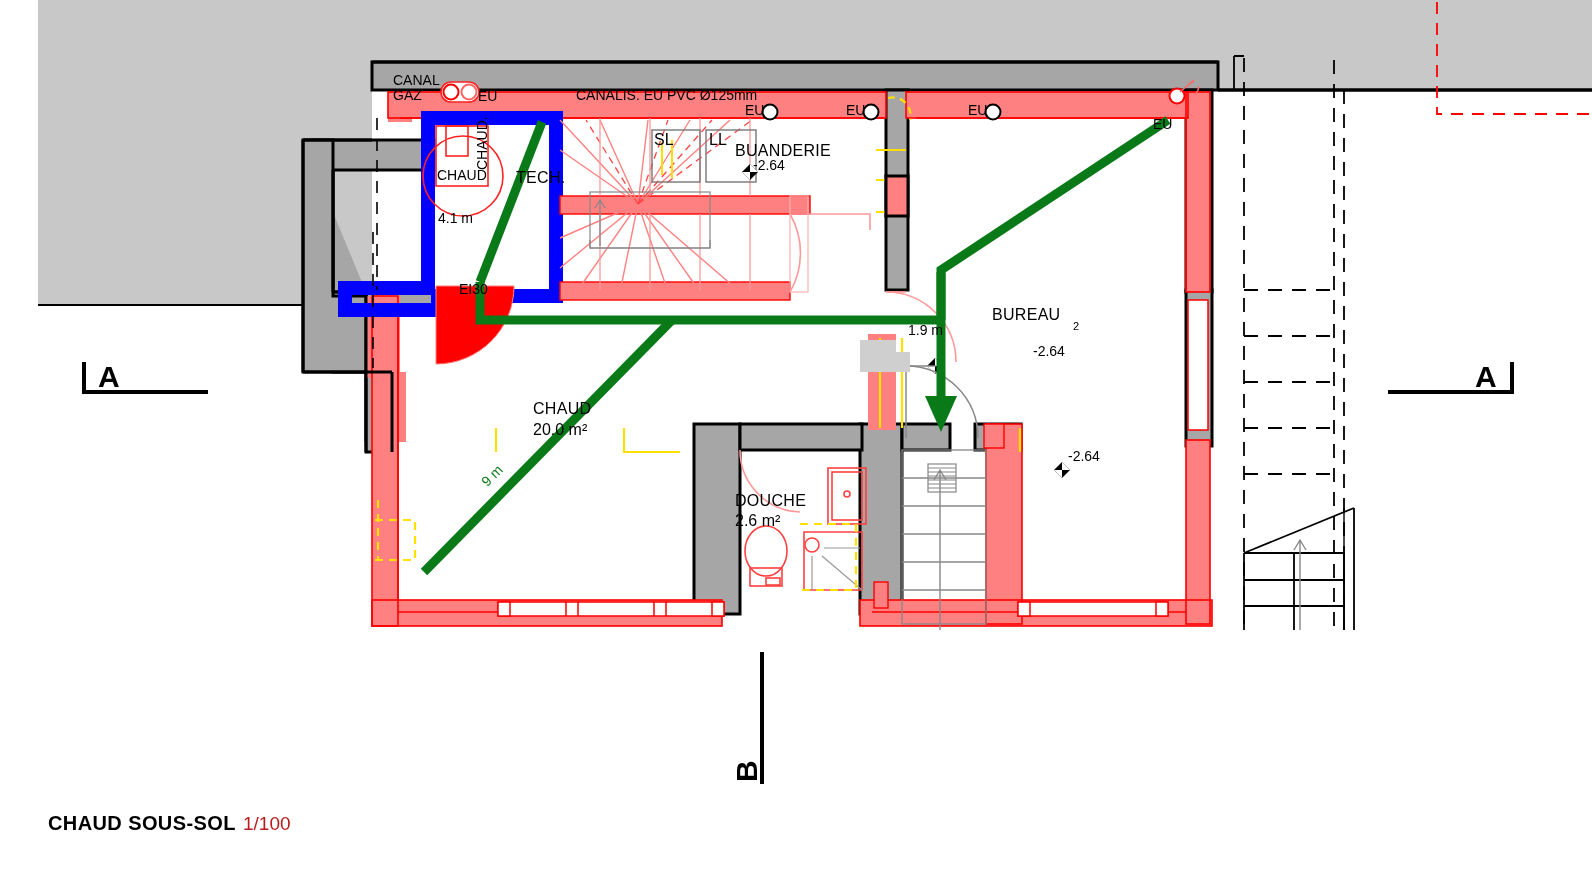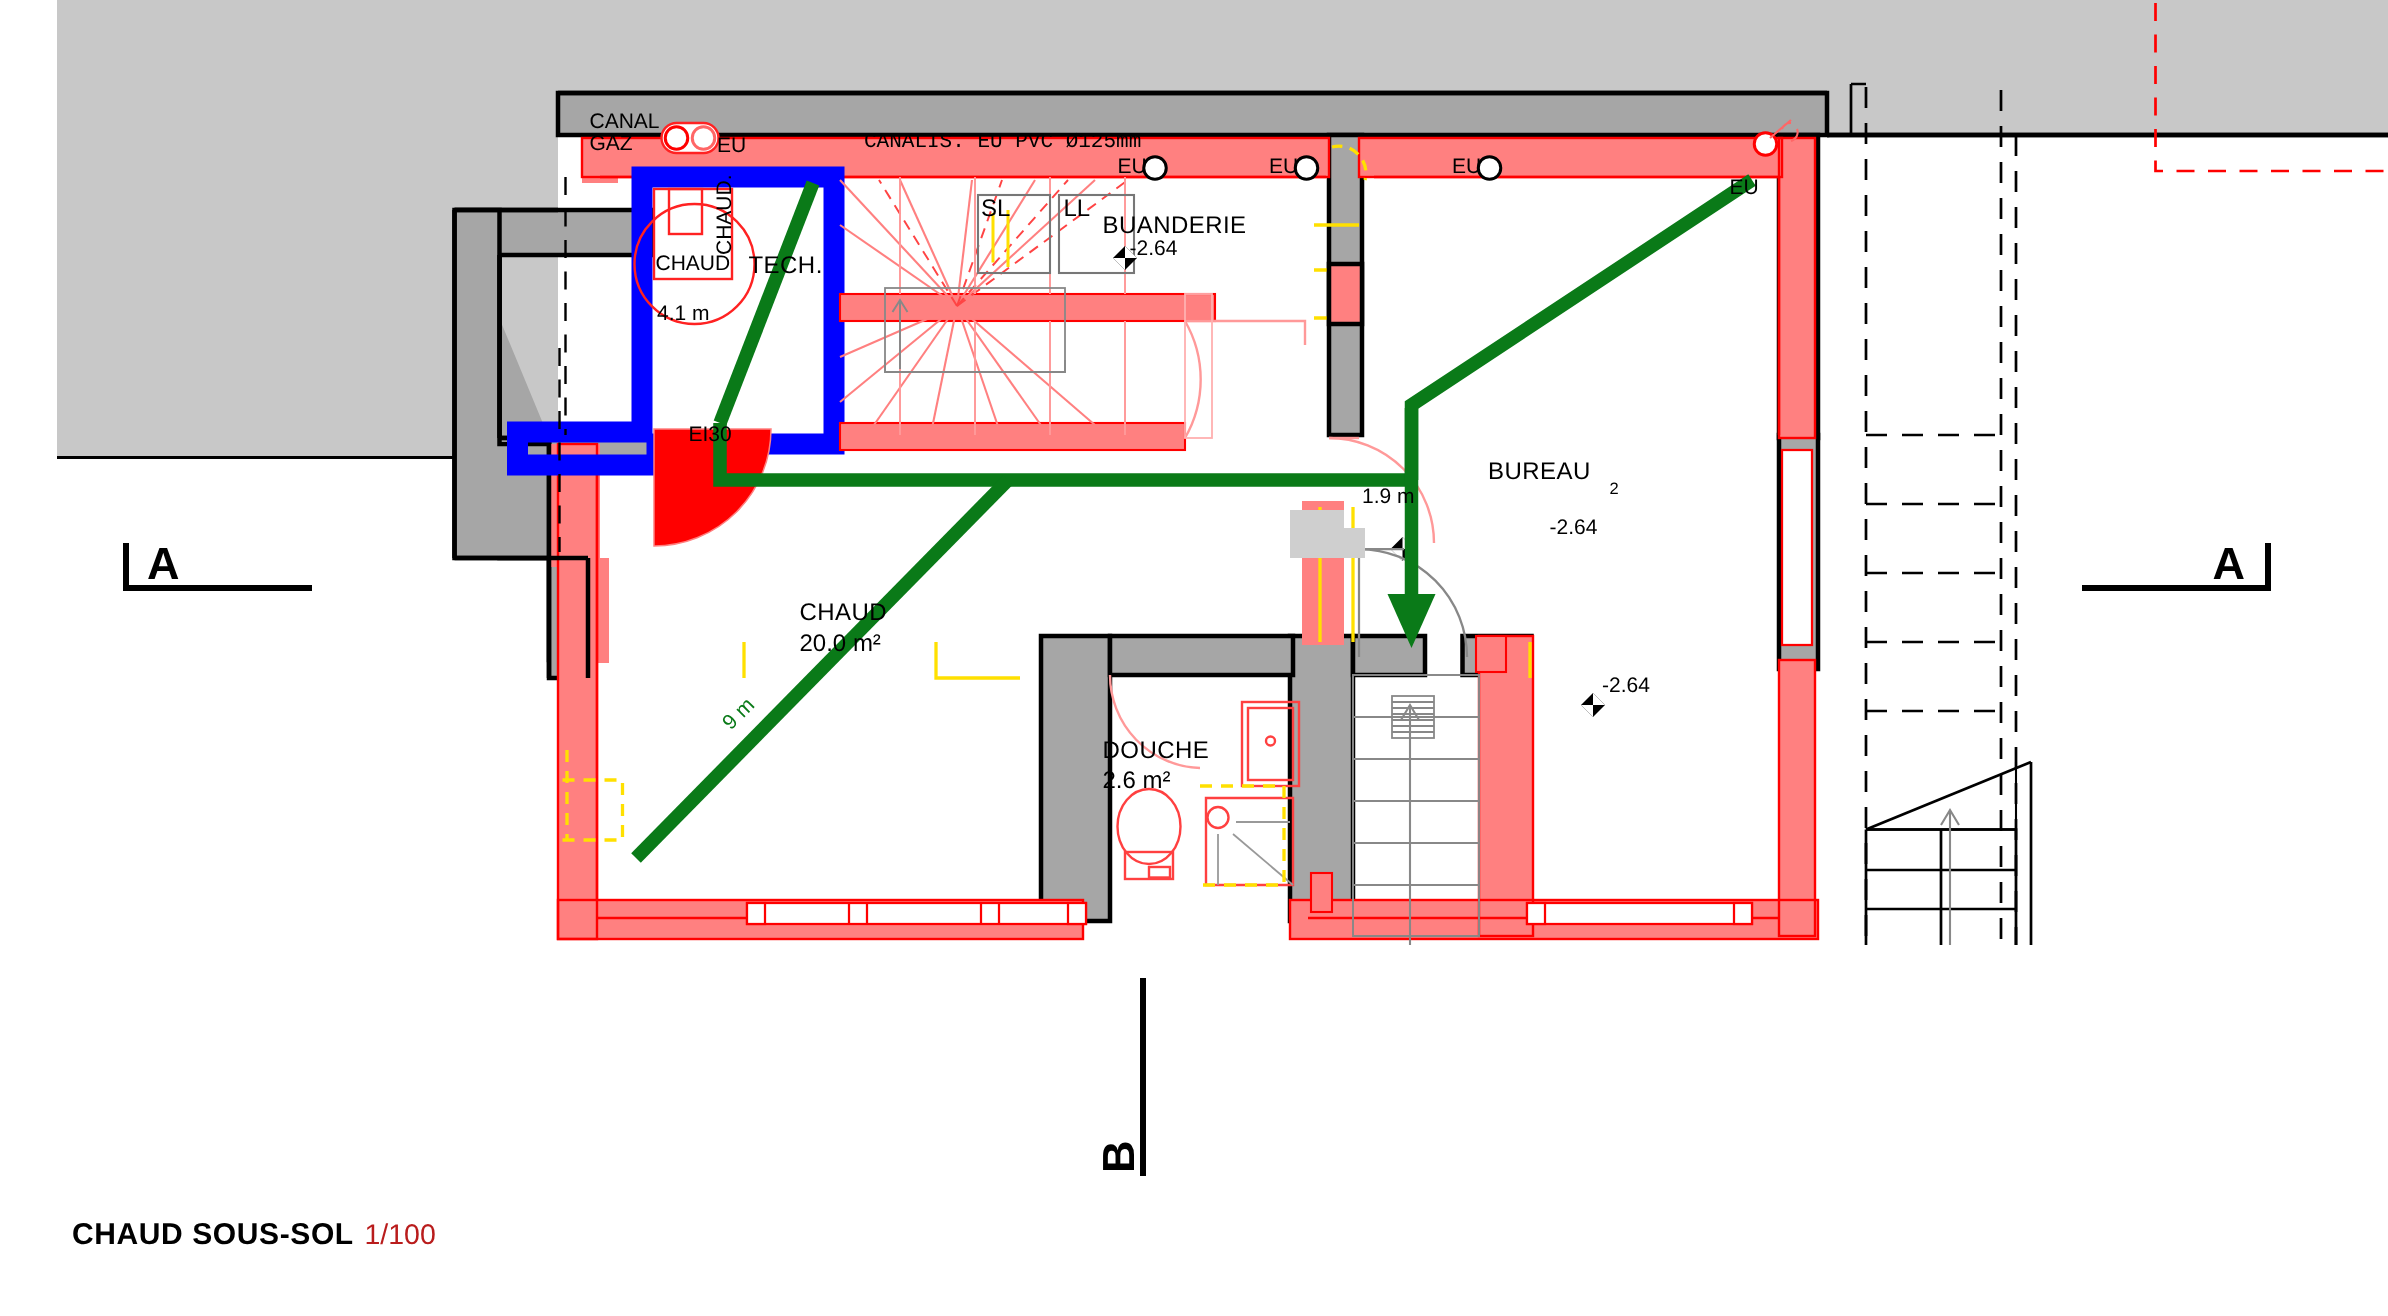--- a/index.html
+++ b/index.html
@@ -360,32 +360,32 @@
     <rect x="984" y="424" width="20" height="24" fill="#ff8080" stroke="#ff0000" stroke-width="1.4"></rect>
   </g>
 
   </g>
 </svg>
 
 <div class="lbl small" style="left:393px;top:73px;line-height:15px;">CANAL
 GAZ</div>
 <div class="lbl small" style="left:478px;top:88px;">EU</div>
 
-<div class="lbl small" style="left:576px;top:87px;font-family:Liberation Mono, monospace;">CANALIS. EU PVC Ø125mm</div>
+<div class="lbl small" style="left:576px;top:87px;">CANALIS. EU PVC Ø125mm</div>
 
 <div class="lbl small" style="left:745px;top:102px;">EU</div>
 <div class="lbl small" style="left:846px;top:102px;">EU</div>
 <div class="lbl small" style="left:968px;top:102px;">EU</div>
 <div class="lbl small" style="left:1153px;top:116px;">EU</div>
 
 <div class="lbl small" style="left:437px;top:167px;">CHAUD</div>
 <div class="lbl small rot90" style="left:474px;top:170px;">CHAUD.</div>
-<div class="lbl small" style="left:438px;top:200px;">4.1 m</div>
-
-<div class="lbl room-name" style="left:499px;top:169px;">TECH.</div>
+<div class="lbl small" style="left:438px;top:210px;">4.1 m</div>
+
+<div class="lbl room-name" style="left:516px;top:169px;">TECH.</div>
 
 <div class="lbl small" style="left:459px;top:281px;">EI30</div>
 
 <div class="lbl tiny" style="left:654px;top:131px;">SL</div>
 <div class="lbl tiny" style="left:709px;top:131px;">LL</div>
 
 <div class="lbl room-name" style="left:735px;top:142px;">BUANDERIE</div>
 <div class="lbl small" style="left:753px;top:157px;">-2.64</div>
 
 <div class="lbl room-name" style="left:992px;top:306px;">BUREAU</div>

